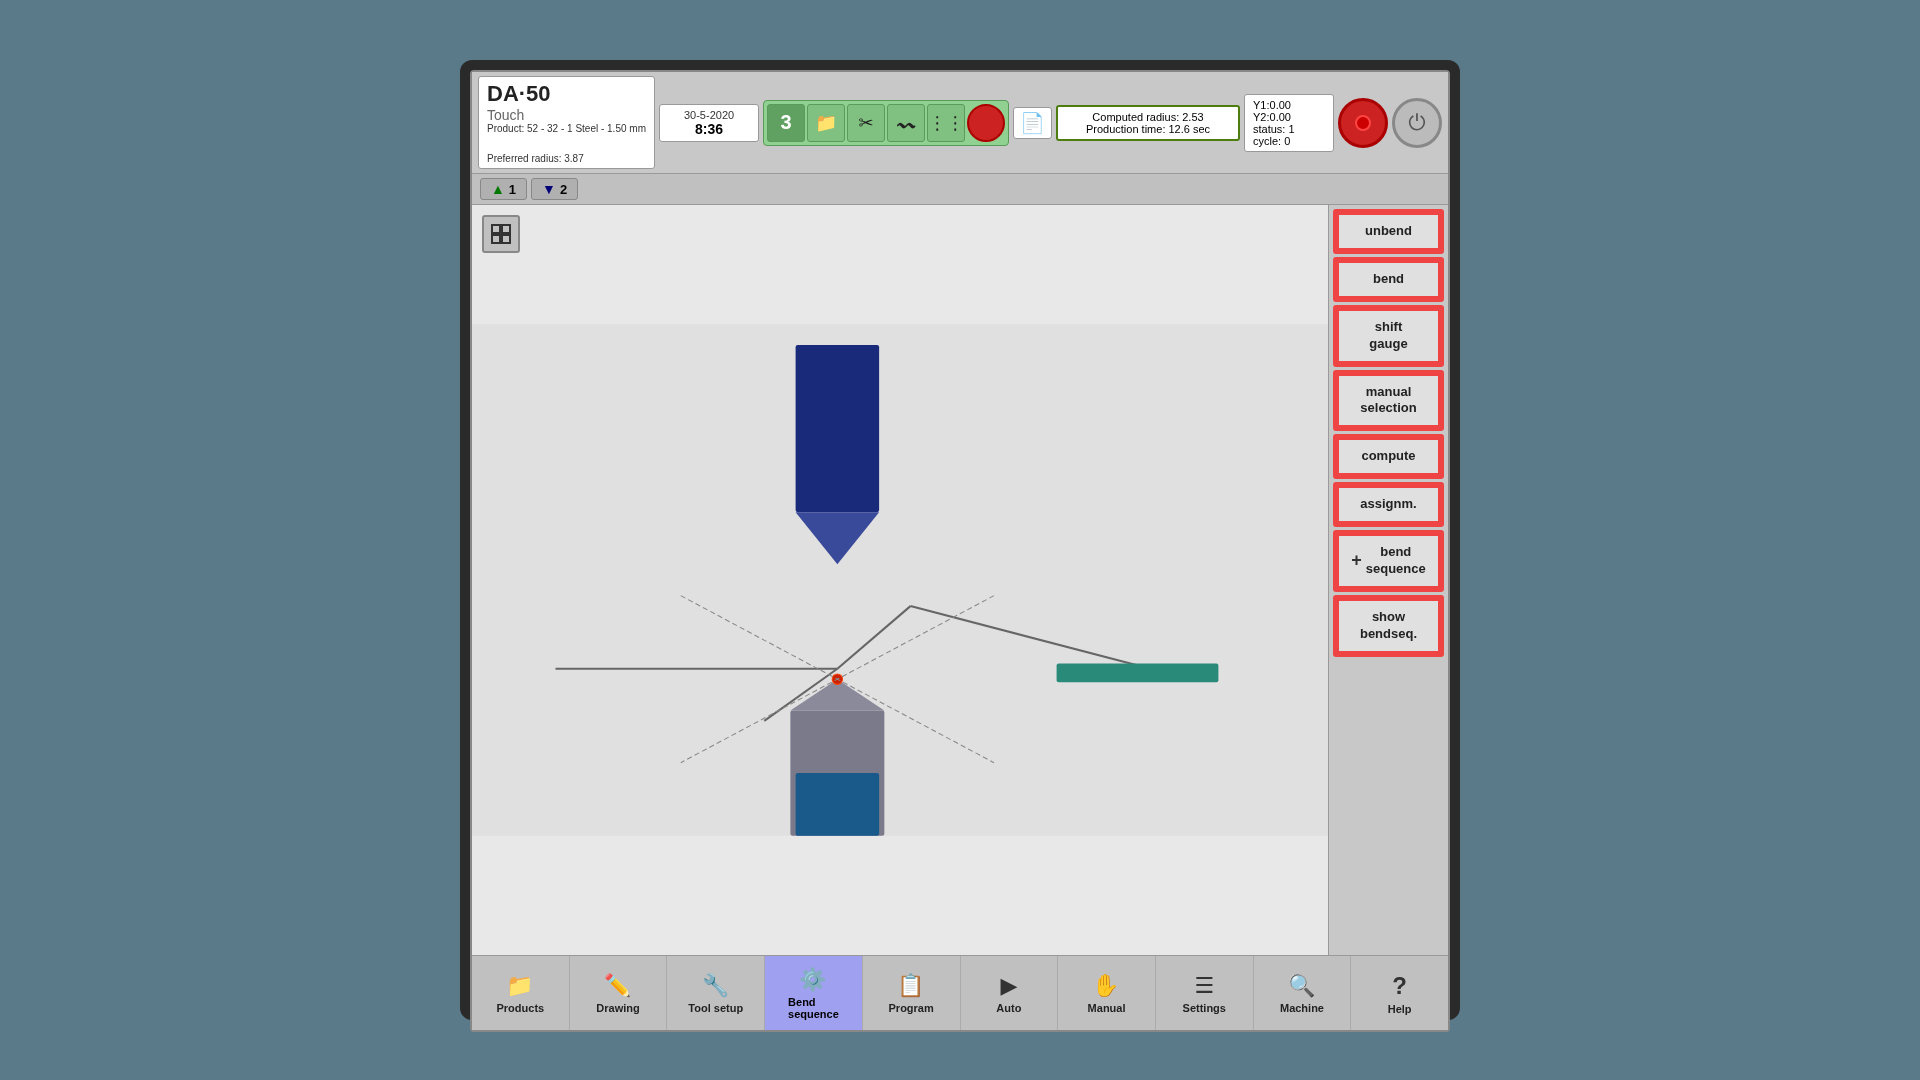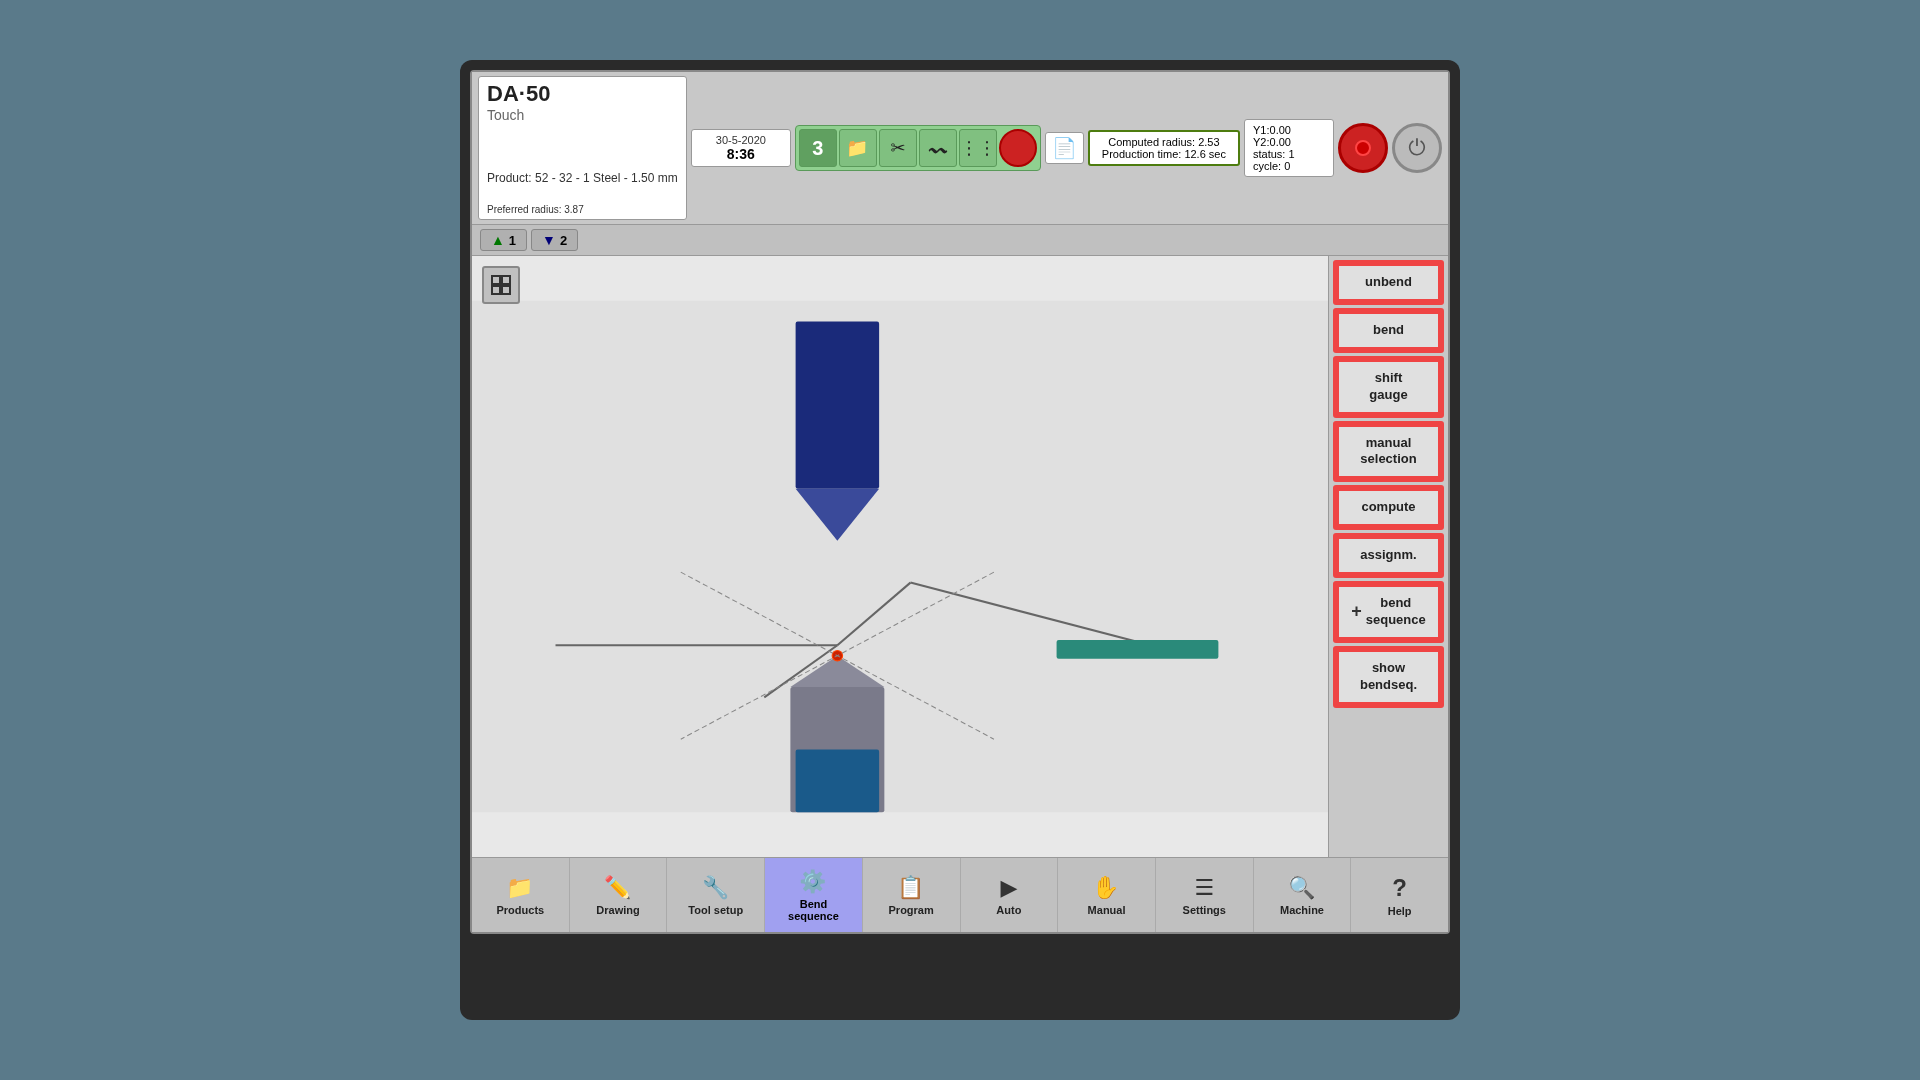--- a/index.html
+++ b/index.html
@@ -45,21 +45,21 @@
       font-size: 30px;
       font-weight: bold;
       color: #ccc;
     }
 
     .inner-screen {
       background: #d8d8d8;
       border: 2px solid #888;
       border-radius: 4px;
       width: 100%;
-      height: 864px;
+      height: 962px;
       display: flex;
       flex-direction: column;
     }
 
     
     .toolbar {
       display: flex;
       align-items: center;
       background: #c8c8c8;
       border-bottom: 1px solid #999;
@@ -81,23 +81,22 @@
       font-weight: bold;
       color: #222;
     }
 
     .da-badge .da-touch {
       font-size: 14px;
       color: #666;
     }
 
     .da-badge .da-product {
-      font-size: 12px;
+      font-size: 10px;
       color: #333;
-      margin-top: 48px;
     }
 
     .da-badge .da-radius {
       font-size: 10px;
       color: #333;
       margin-top: 19px;
     }
 
     .datetime-block {
       background: white;
@@ -317,21 +316,20 @@
 
     .nav-icon {
       font-size: 22px;
       color: #333;
     }
 
     .nav-label {
       font-size: 11px;
       color: #222;
       font-weight: bold;
-      text-align: center;
     }
 
     .nav-item.active .nav-label {
       color: #000;
     }
   </style>
 </head>
 <body>
 
 <div class="outer-frame">

